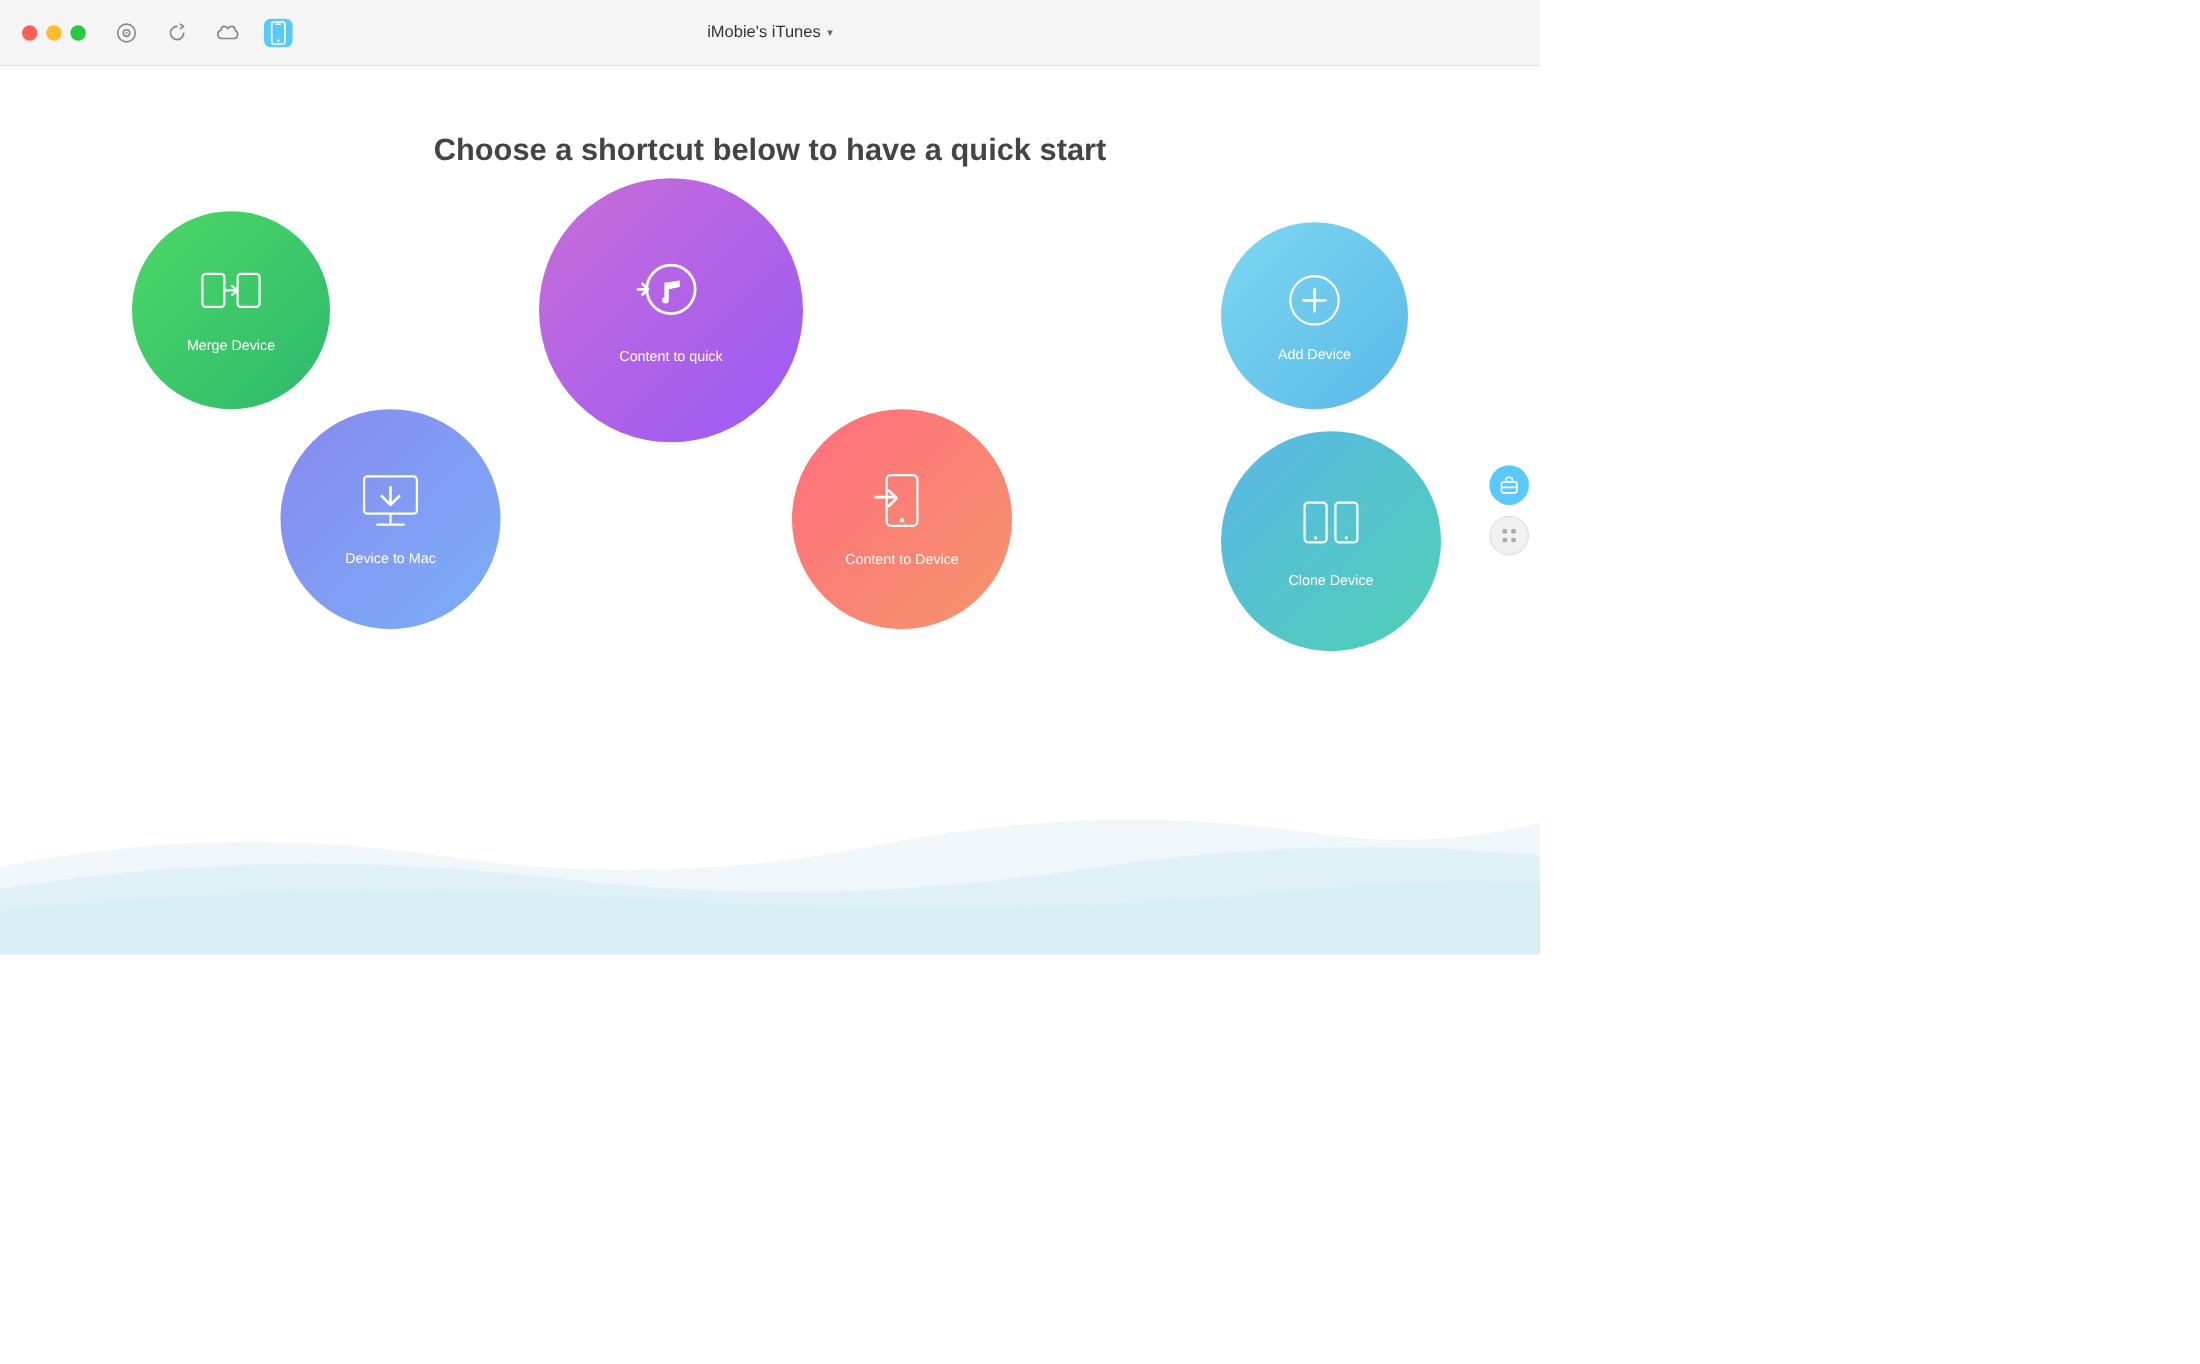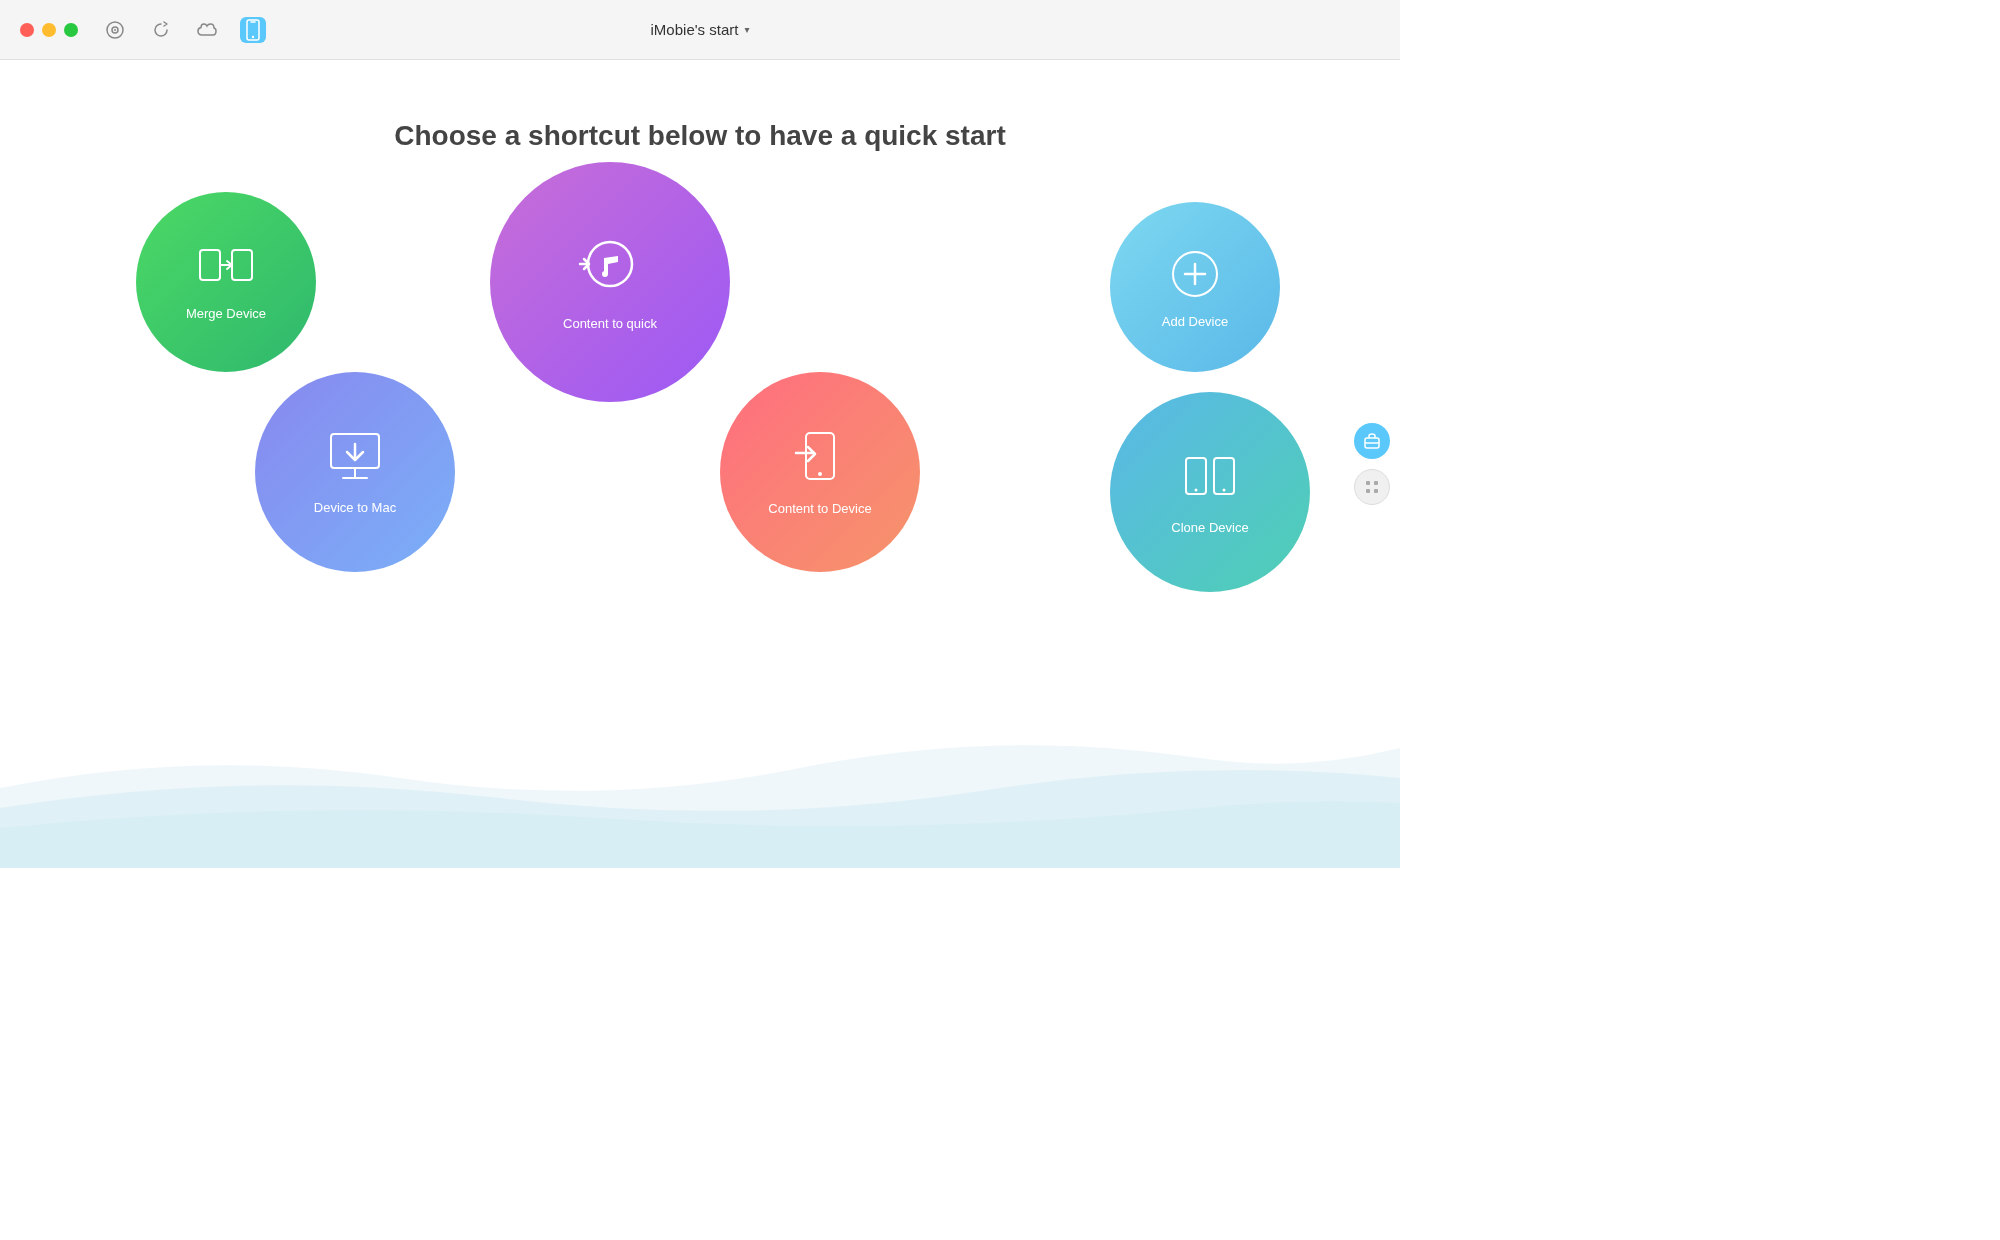--- a/index.html
+++ b/index.html
@@ -139,21 +139,21 @@
       font-size: 13px;
       font-weight: 400;
       color: white;
     }
 
     
     .merge-device {
       width: 180px;
       height: 180px;
       background: linear-gradient(135deg, #4cd964, #2eb86e);
-      left: 136px;
+      left: 120px;
       top: 20px;
     }
 
     
     .content-itunes {
       width: 240px;
       height: 240px;
       background: linear-gradient(135deg, #c86dd7, #9b59f5);
       left: 490px;
       top: -10px;
@@ -266,21 +266,21 @@
     <div class="toolbar-icon active">
       <svg width="16" height="22" viewBox="0 0 16 22" fill="none">
         <rect x="2" y="1" width="12" height="20" rx="2" stroke="white" stroke-width="1.5"></rect>
         <line x1="6" y1="3" x2="10" y2="3" stroke="white" stroke-width="1.5" stroke-linecap="round"></line>
         <circle cx="8" cy="18" r="1.2" fill="white"></circle>
       </svg>
     </div>
   </div>
 
   <div class="title-center">
-    <span>iMobie's start</span>
+    <span>iMobie's iTunes</span>
     <span class="chevron-down">▾</span>
   </div>
 </div>
 
 <div class="main-content">
 
   <h1 class="page-title">Choose a shortcut below to have a quick start</h1>
 
   <div class="shortcuts-container">
 

